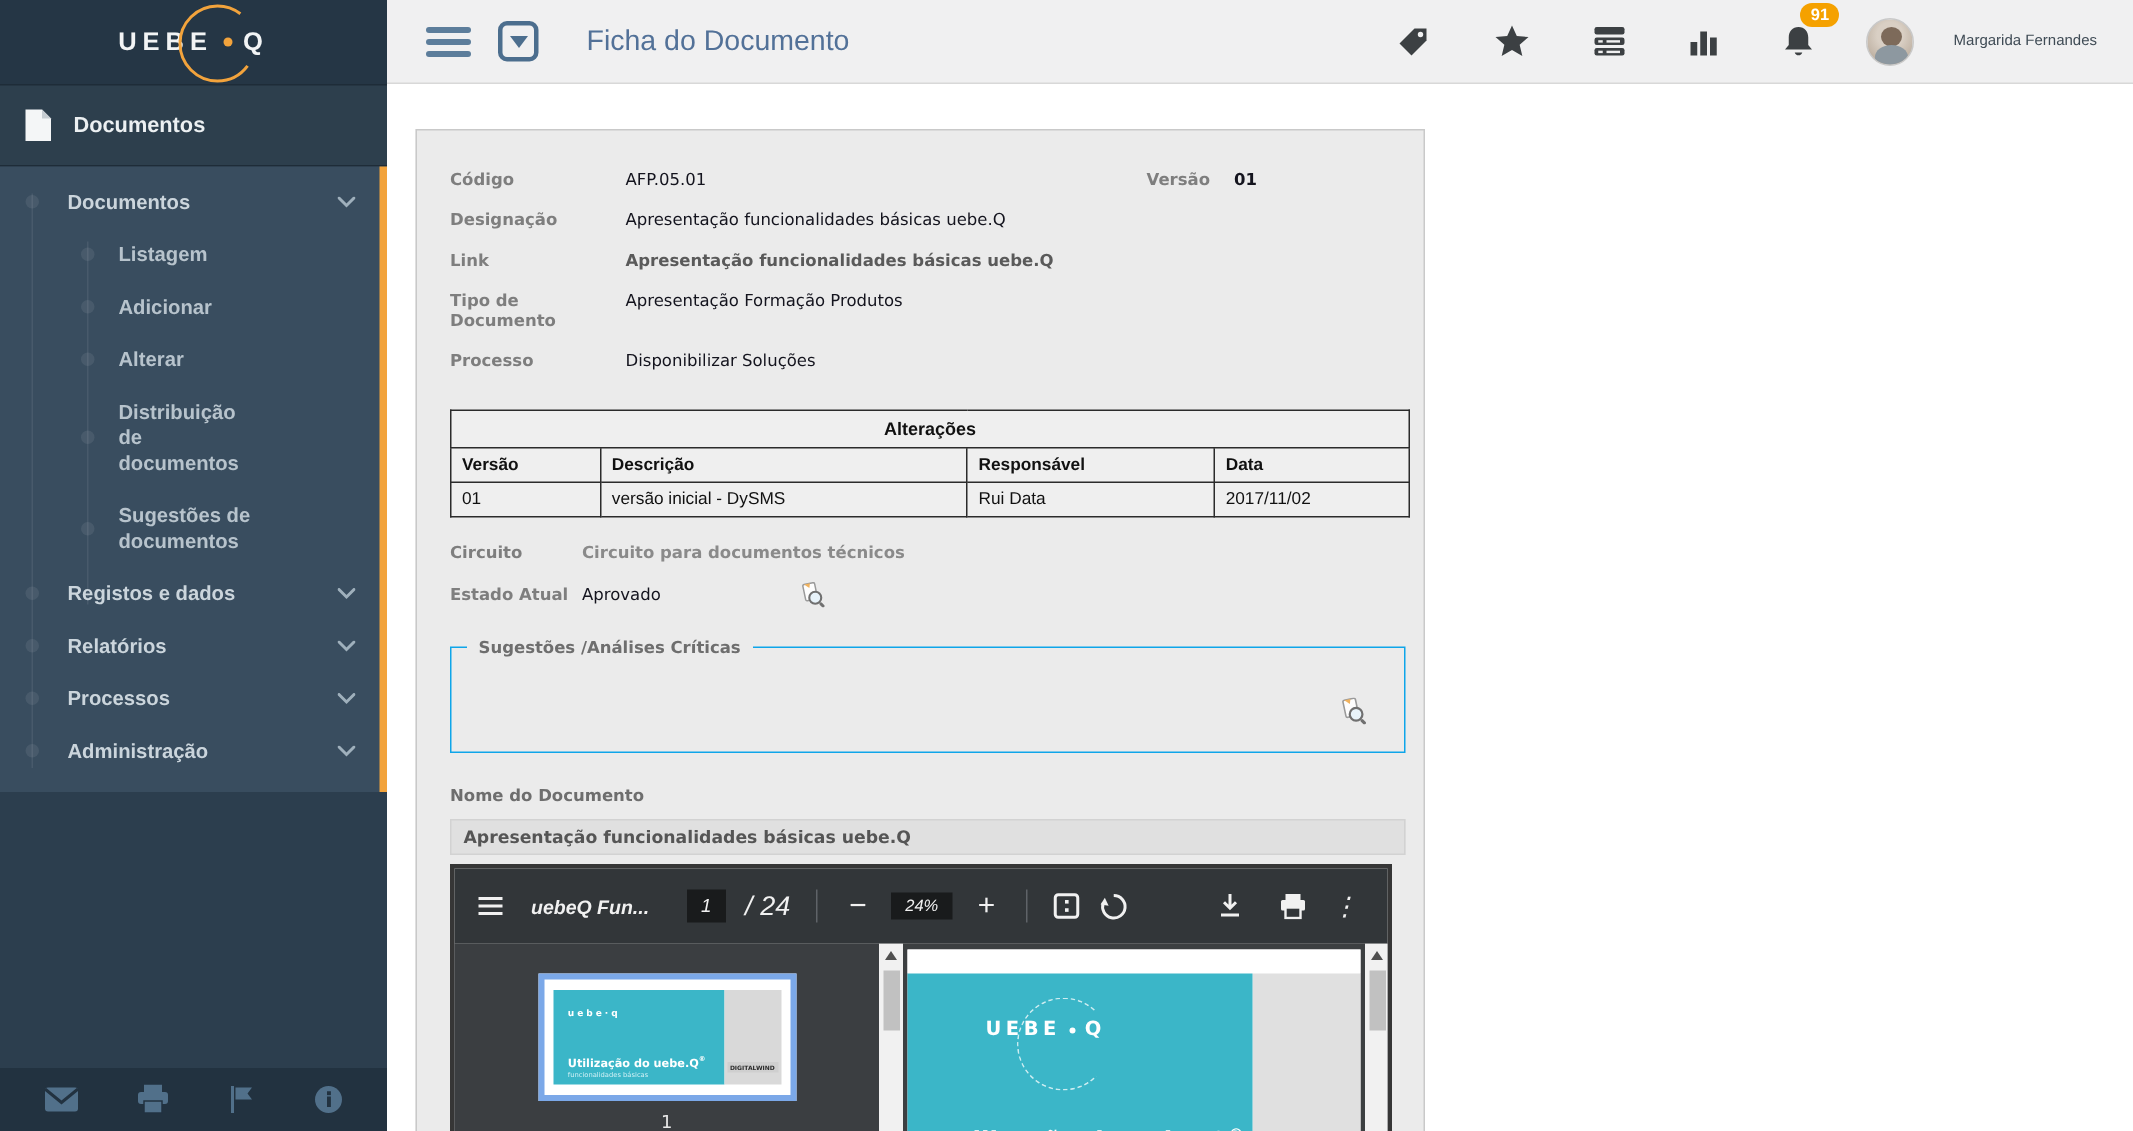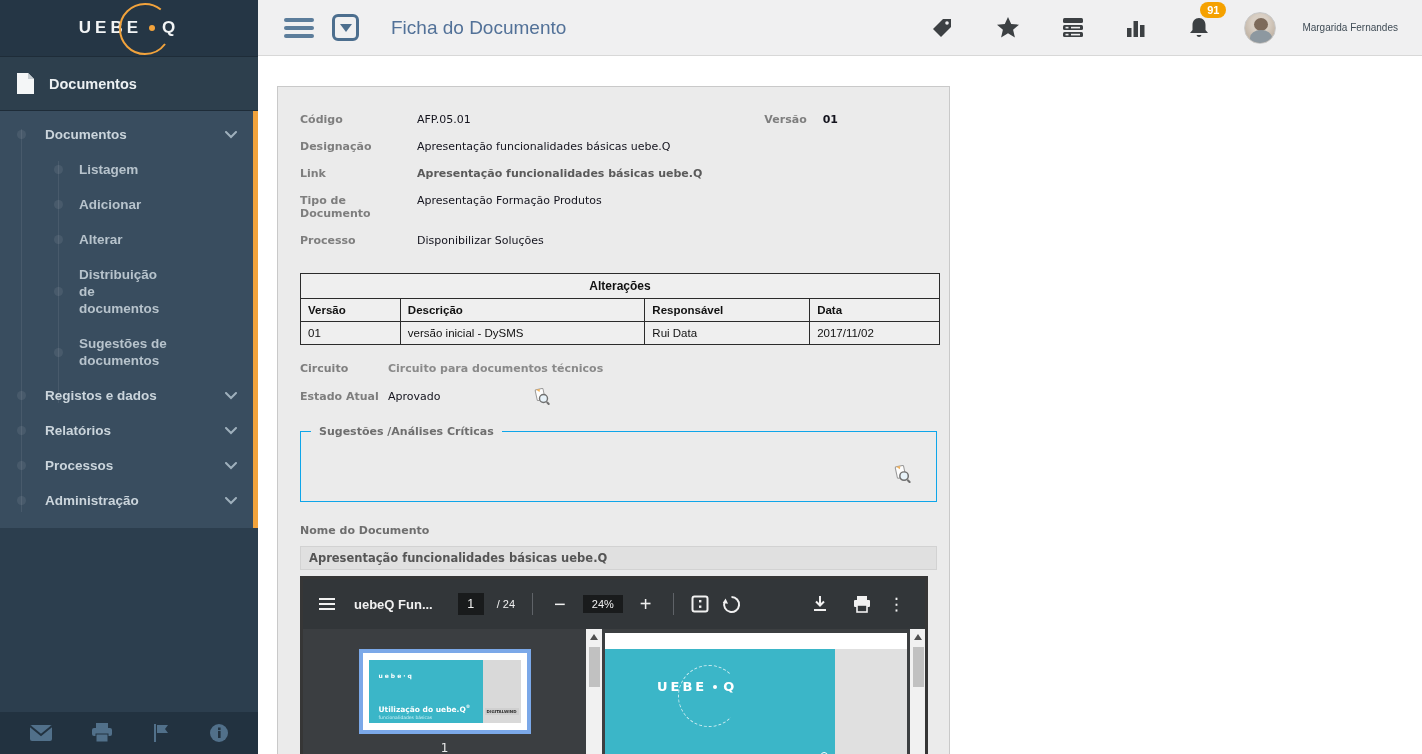--- a/index.html
+++ b/index.html
@@ -67,26 +67,26 @@
 
   fieldset.sug { margin-top:20px; width:637px; height:77px; border:1px solid #0ea5e9; position:relative; }
   fieldset.sug legend { font-size:11px; font-weight:700; color:#6E6E6E; margin-left:10px; padding:0 8px; }
   fieldset.sug .mag2 { position:absolute; right:24px; bottom:14px; cursor:pointer; }
 
   .nome-label { margin-top:22px; font-size:11px; font-weight:700; color:#6E6E6E; }
   .doc-titlebar { margin-top:9px; background:#E0E0E0; border:1px solid #D2D2D2; padding:4px 8px; font-size:11.5px; font-weight:700; color:#555; width:637px; }
 
   
   .pdf { margin-top:6px; width:628px; border:3px solid #363636; border-bottom:none; }
-  .pdf-toolbar { height:50px; background:#323639; display:flex; align-items:center; color:#F1F1F1; padding:0 16px; gap:13px; font-family:"Liberation Sans", sans-serif; }
+  .pdf-toolbar { height:50px; background:#323639; display:flex; align-items:center; color:#F1F1F1; padding:0 16px; gap:13px; font-family:"Liberation Sans", sans-serif;font-style:italic; }
   .pdf-hamb { display:flex; flex-direction:column; gap:3px; cursor:pointer; }
   .pdf-hamb i { width:16px; height:2px; background:#F1F1F1; display:block; }
   .pdf-title { font-size:13px; font-weight:700; margin-left:6px; }
   .pg-box { background:#191B1C; min-width:26px; height:22px; display:flex; align-items:center; justify-content:center; font-size:12.5px; margin-left:12px; cursor:text; }
-  .pg-total { font-size:11px; }
+  .pg-total { font-size:18px; }
   .tb-sep { width:1px; height:22px; background:#5F6368; margin:0 4px; }
   .zoom-btn { font-size:20px; cursor:pointer; padding:0 4px; line-height:20px; }
   .zoom-box { background:#191B1C; padding:3px 9px; font-size:11px; cursor:text; }
   .pdf-ic { cursor:pointer; display:flex; align-items:center; }
   .pdf-spacer { flex:1; }
   .kebab { font-size:17px; letter-spacing:0; cursor:pointer; padding:0 4px; }
 
   .pdf-body { height:126px; display:flex; background:#3C3F41; overflow:hidden; }
   .thumb-pane { width:283px; flex:0 0 auto; display:flex; flex-direction:column; align-items:center; background:#3B3E41; }
   .thumb { margin-top:20px; width:172px; height:88px; border:4px solid #7BA8E8; background:#fff; padding:7px 6px; display:flex; cursor:pointer; }

